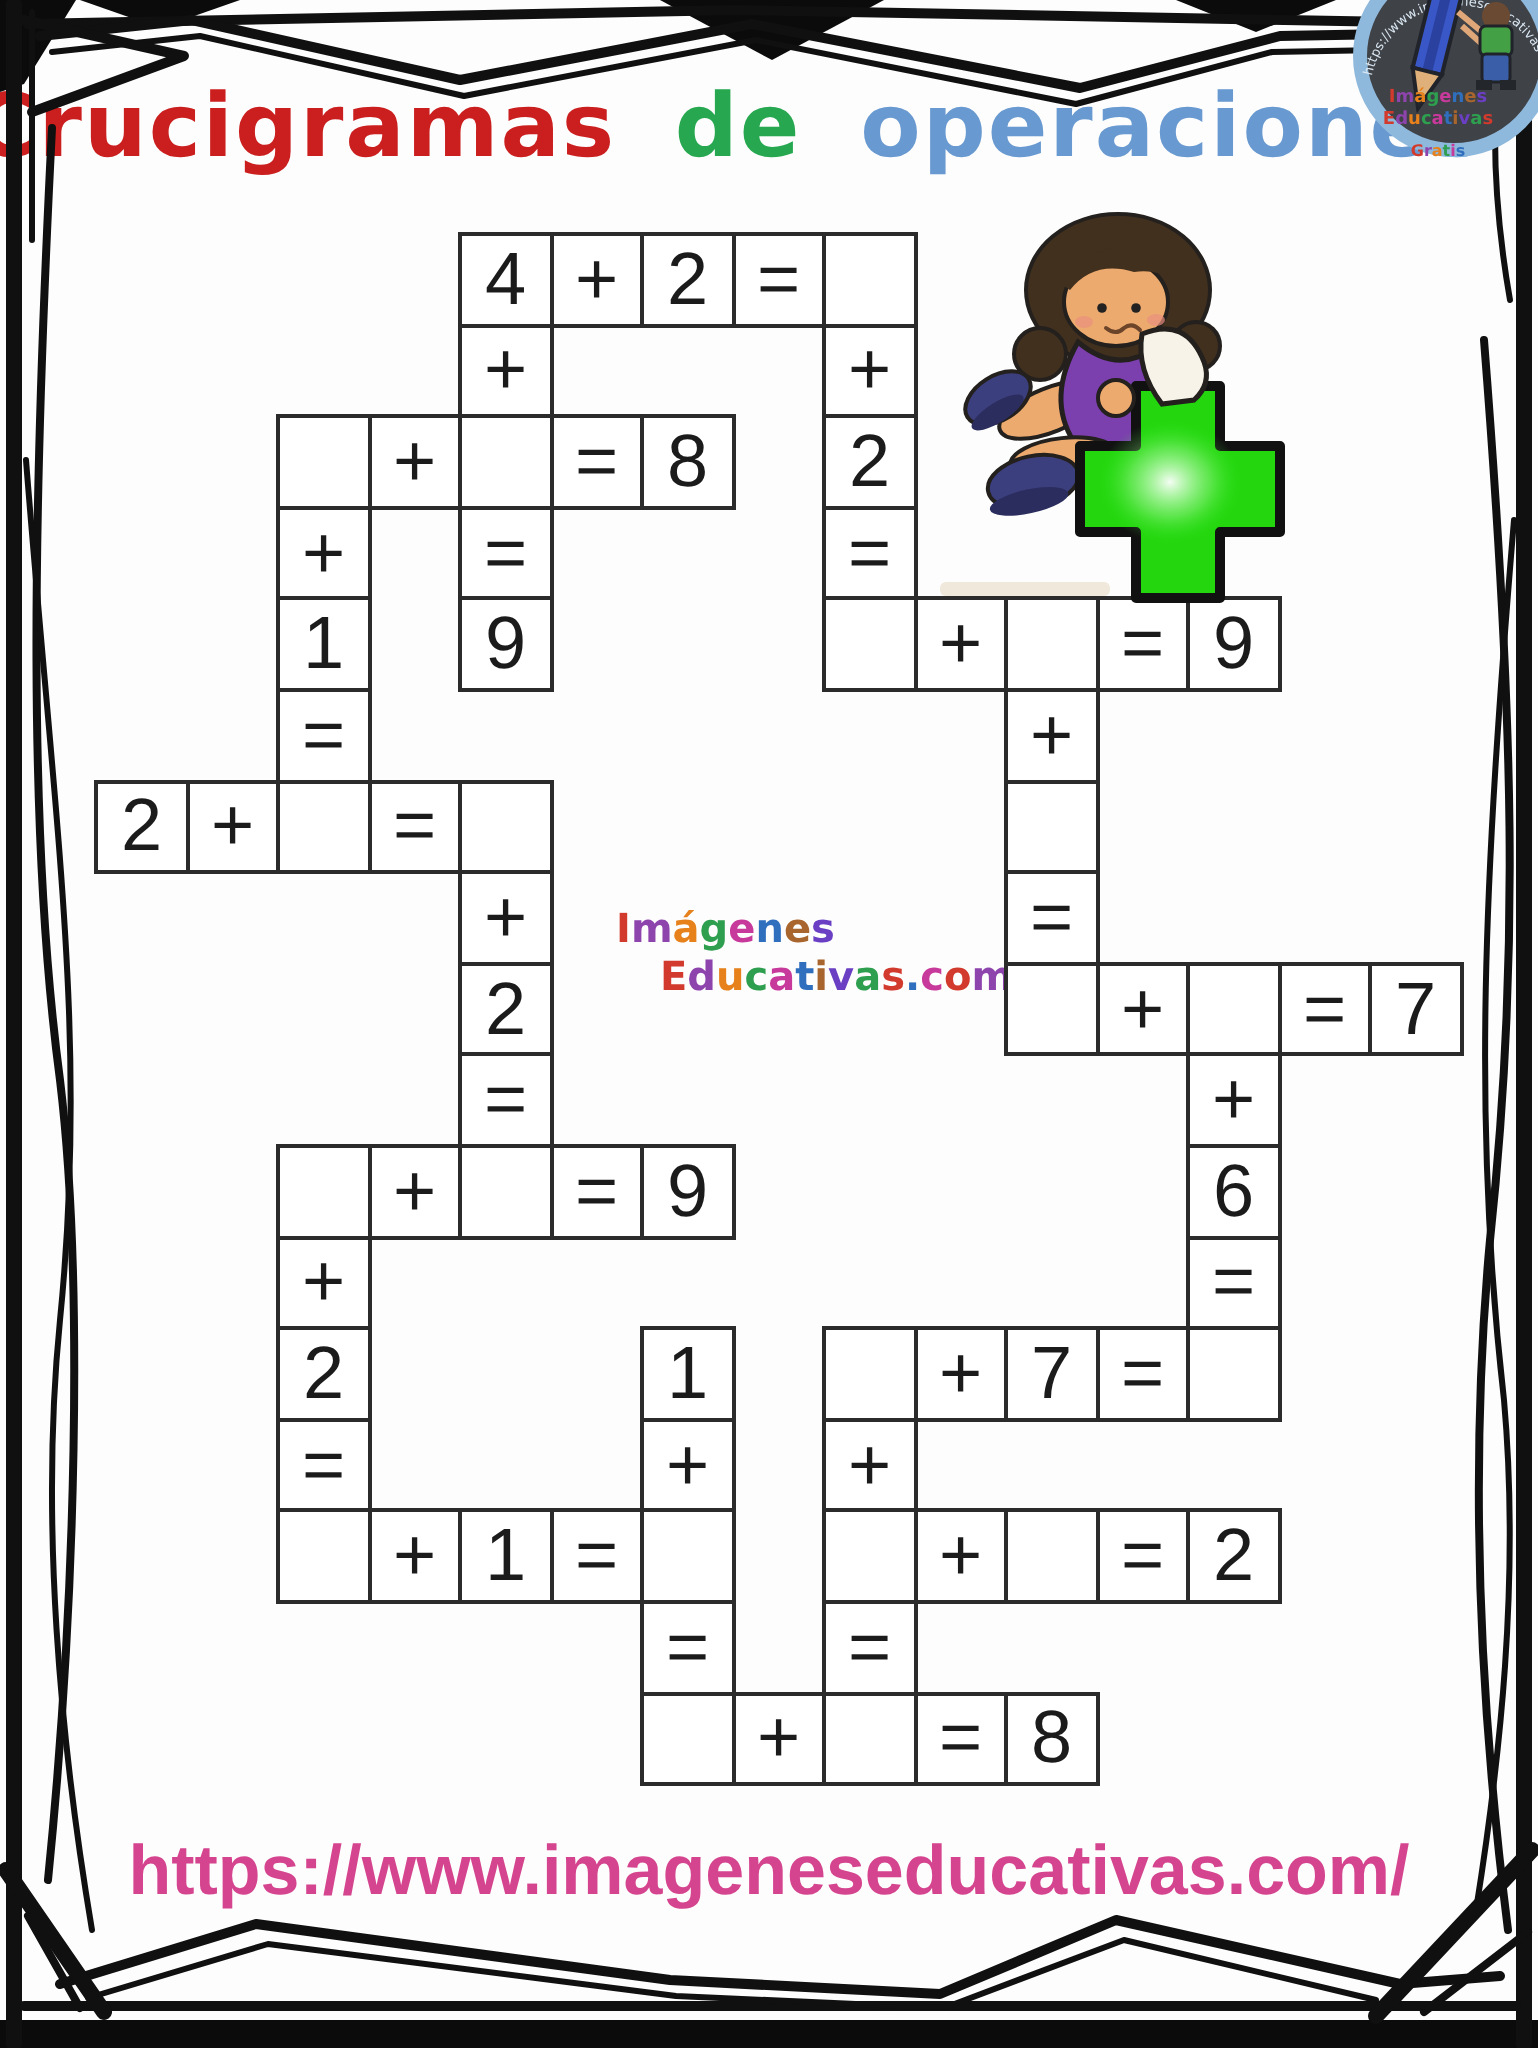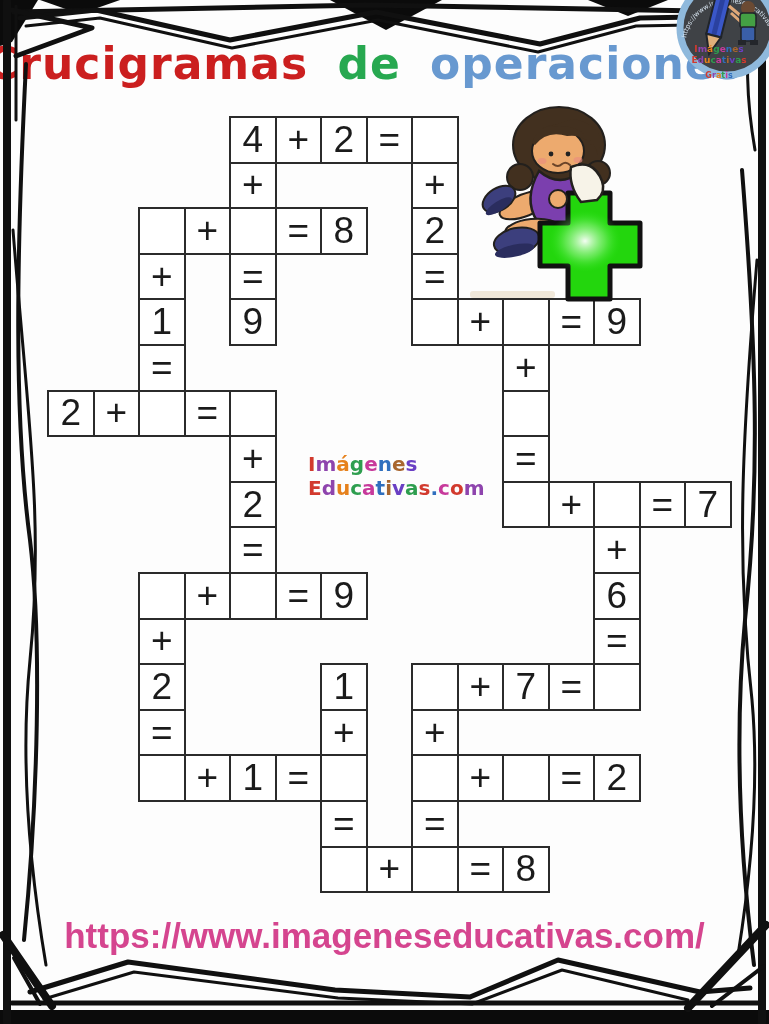--- a/index.html
+++ b/index.html
@@ -10,21 +10,21 @@
          font-family:"DejaVu Sans",sans-serif;font-weight:bold;font-size:44px;letter-spacing:1px;white-space:nowrap;}
   .title span{display:inline-block;}
   .title .t-mid{margin:0 13px;}
   .grid{position:absolute;left:0;top:0;width:769px;height:1024px;z-index:2;}
   .cell{position:absolute;width:47.5px;height:47.6px;box-sizing:border-box;border:2px solid #2b2b2b;
         background:#ffffff;display:flex;align-items:center;justify-content:center;
         font-size:37px;color:#1b1b1b;font-family:"Liberation Sans",sans-serif;}
   .illu{position:absolute;left:455px;top:103px;width:200px;height:205px;z-index:3;}
   .watermark{position:absolute;left:308px;top:452px;z-index:1;white-space:nowrap;
              font-family:"DejaVu Sans",sans-serif;font-weight:bold;font-size:20px;line-height:24px;}
-  .watermark .wm2{}
+  .watermark .wm2{margin-left:22px;}
   .logo{position:absolute;left:655px;top:0;width:114px;height:112px;z-index:6;}
   .logo svg{position:absolute;left:0;top:0;}
   .logo-line{position:absolute;left:14px;width:100px;text-align:center;z-index:7;
              font-family:"DejaVu Sans",sans-serif;font-weight:bold;}
   .ll1{top:44px;font-size:9px;}
   .ll2{top:55px;font-size:9px;}
   .ll3{top:71px;font-size:8px;}
   .footer{position:absolute;top:916px;left:0;width:769px;text-align:center;z-index:2;
           font-size:35px;font-weight:bold;font-family:"Liberation Sans",sans-serif;}
 </style>

